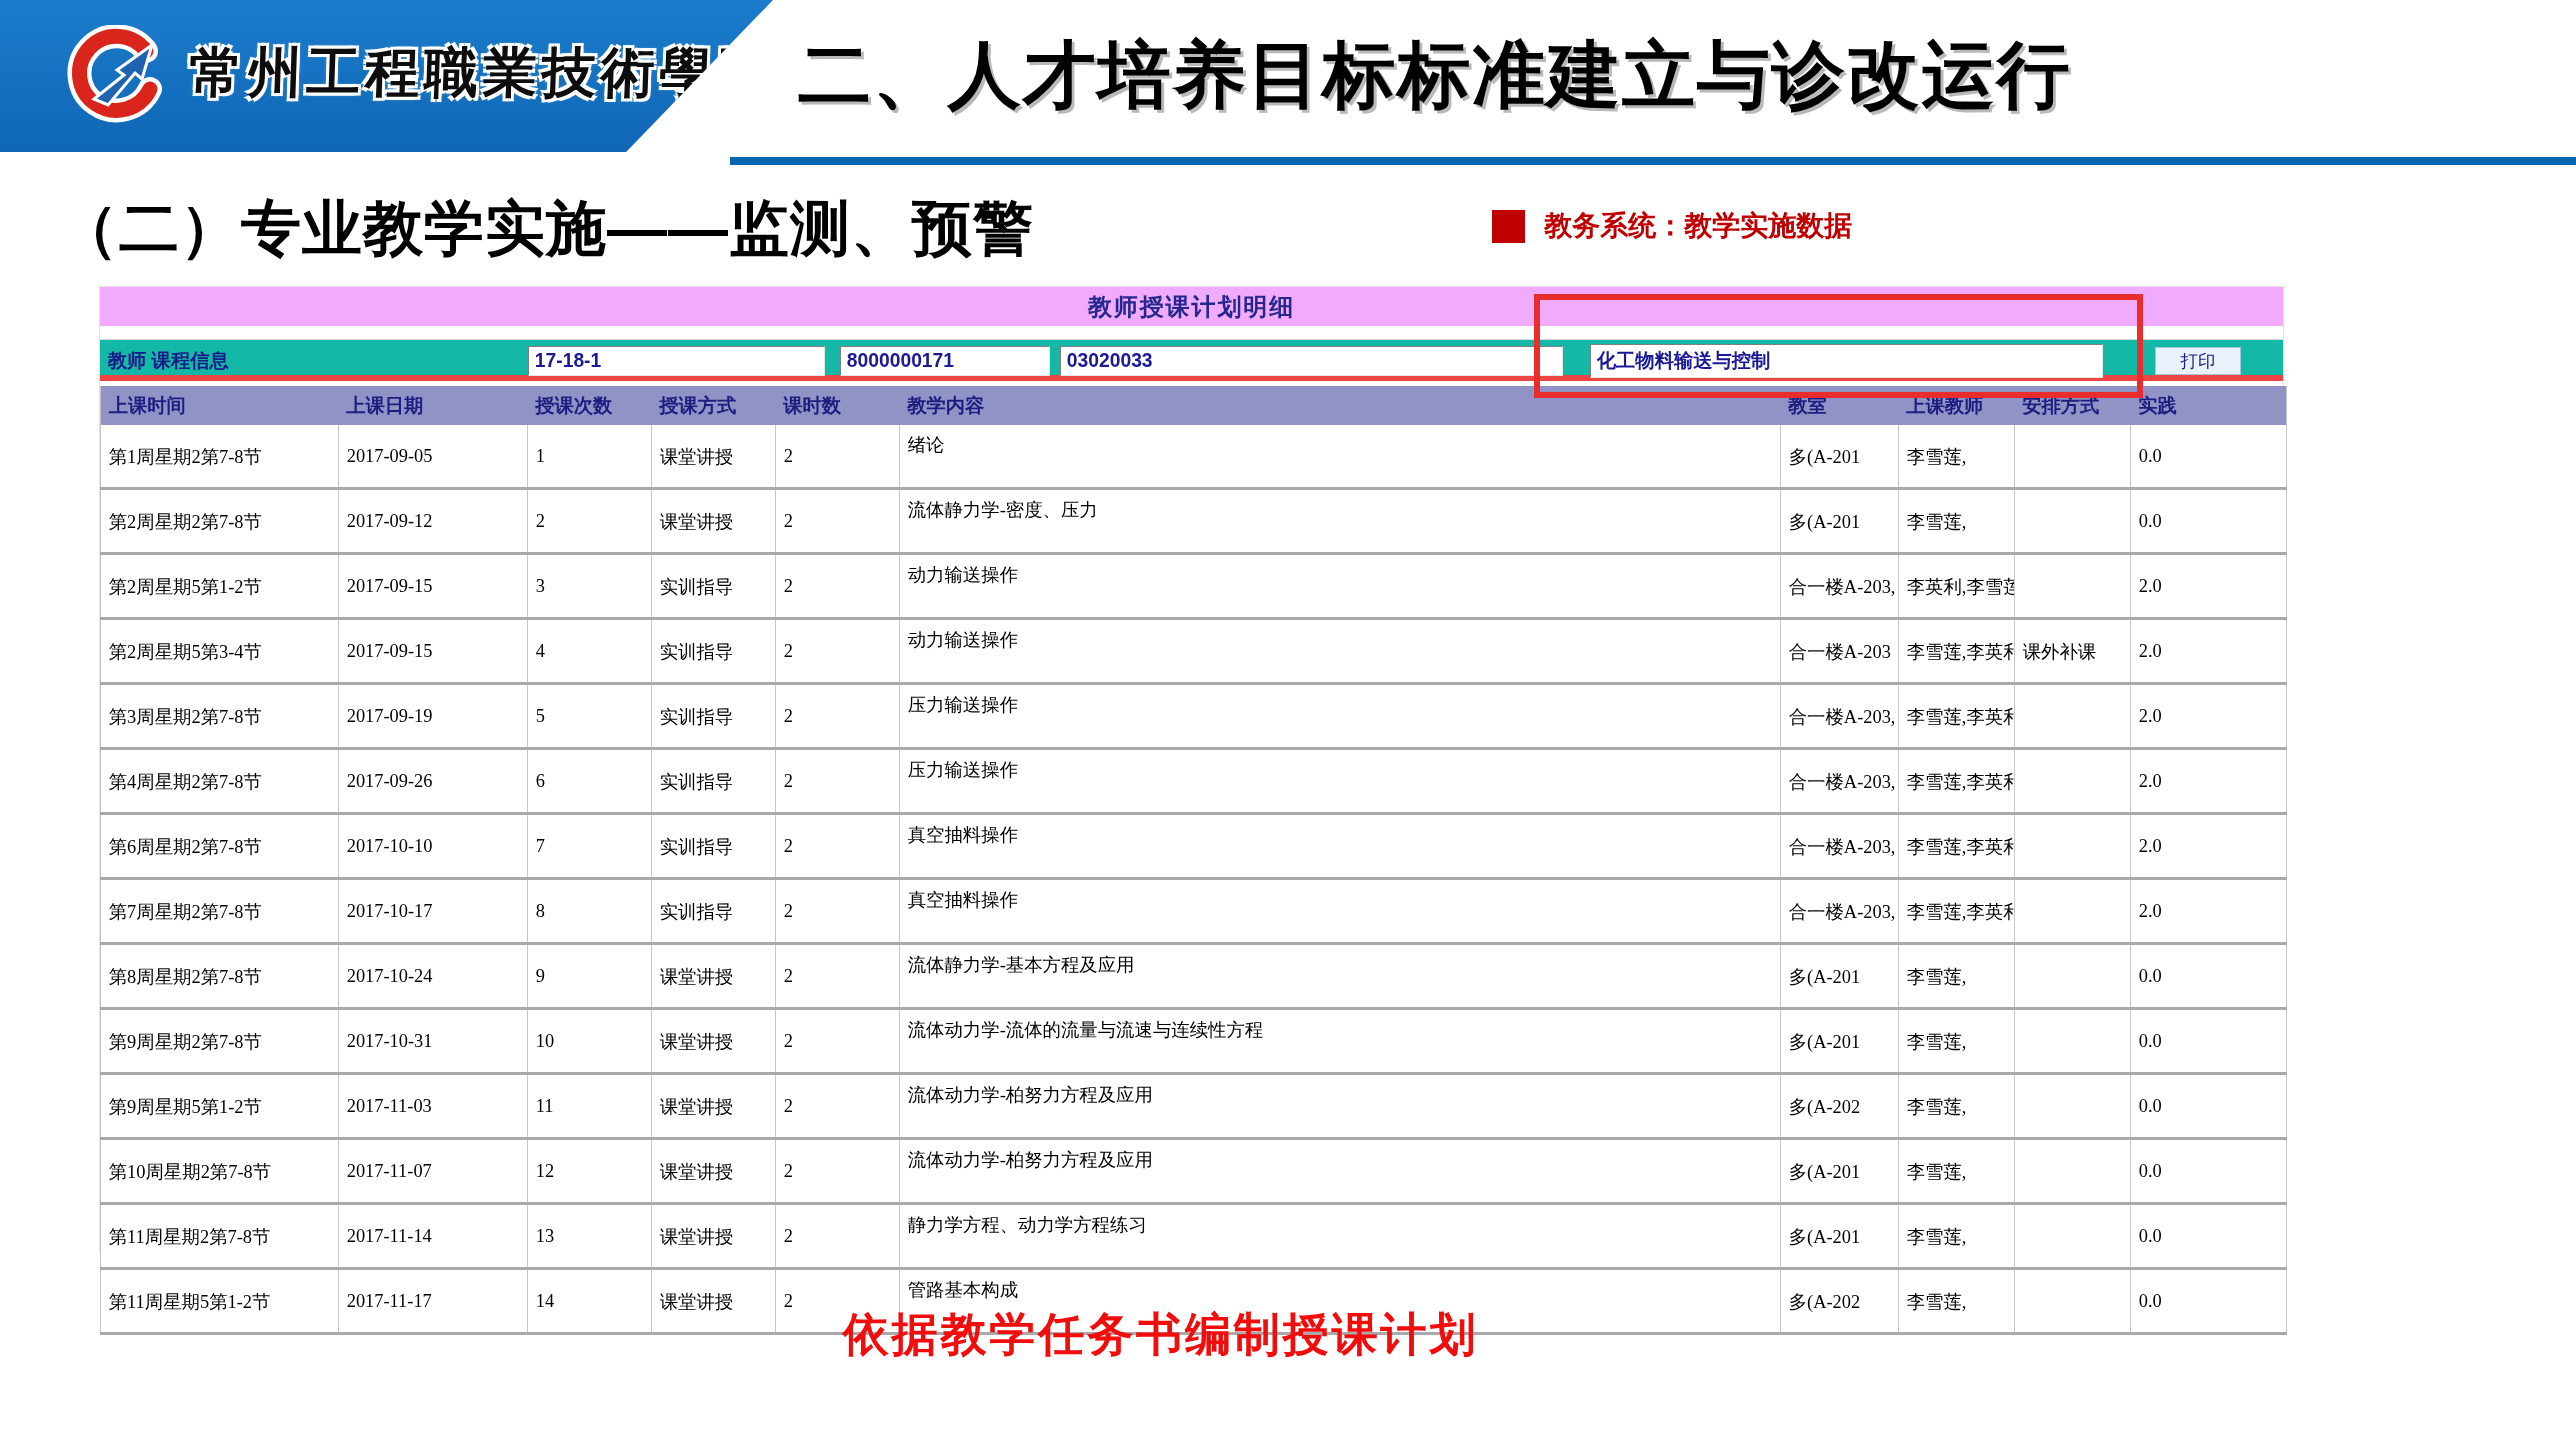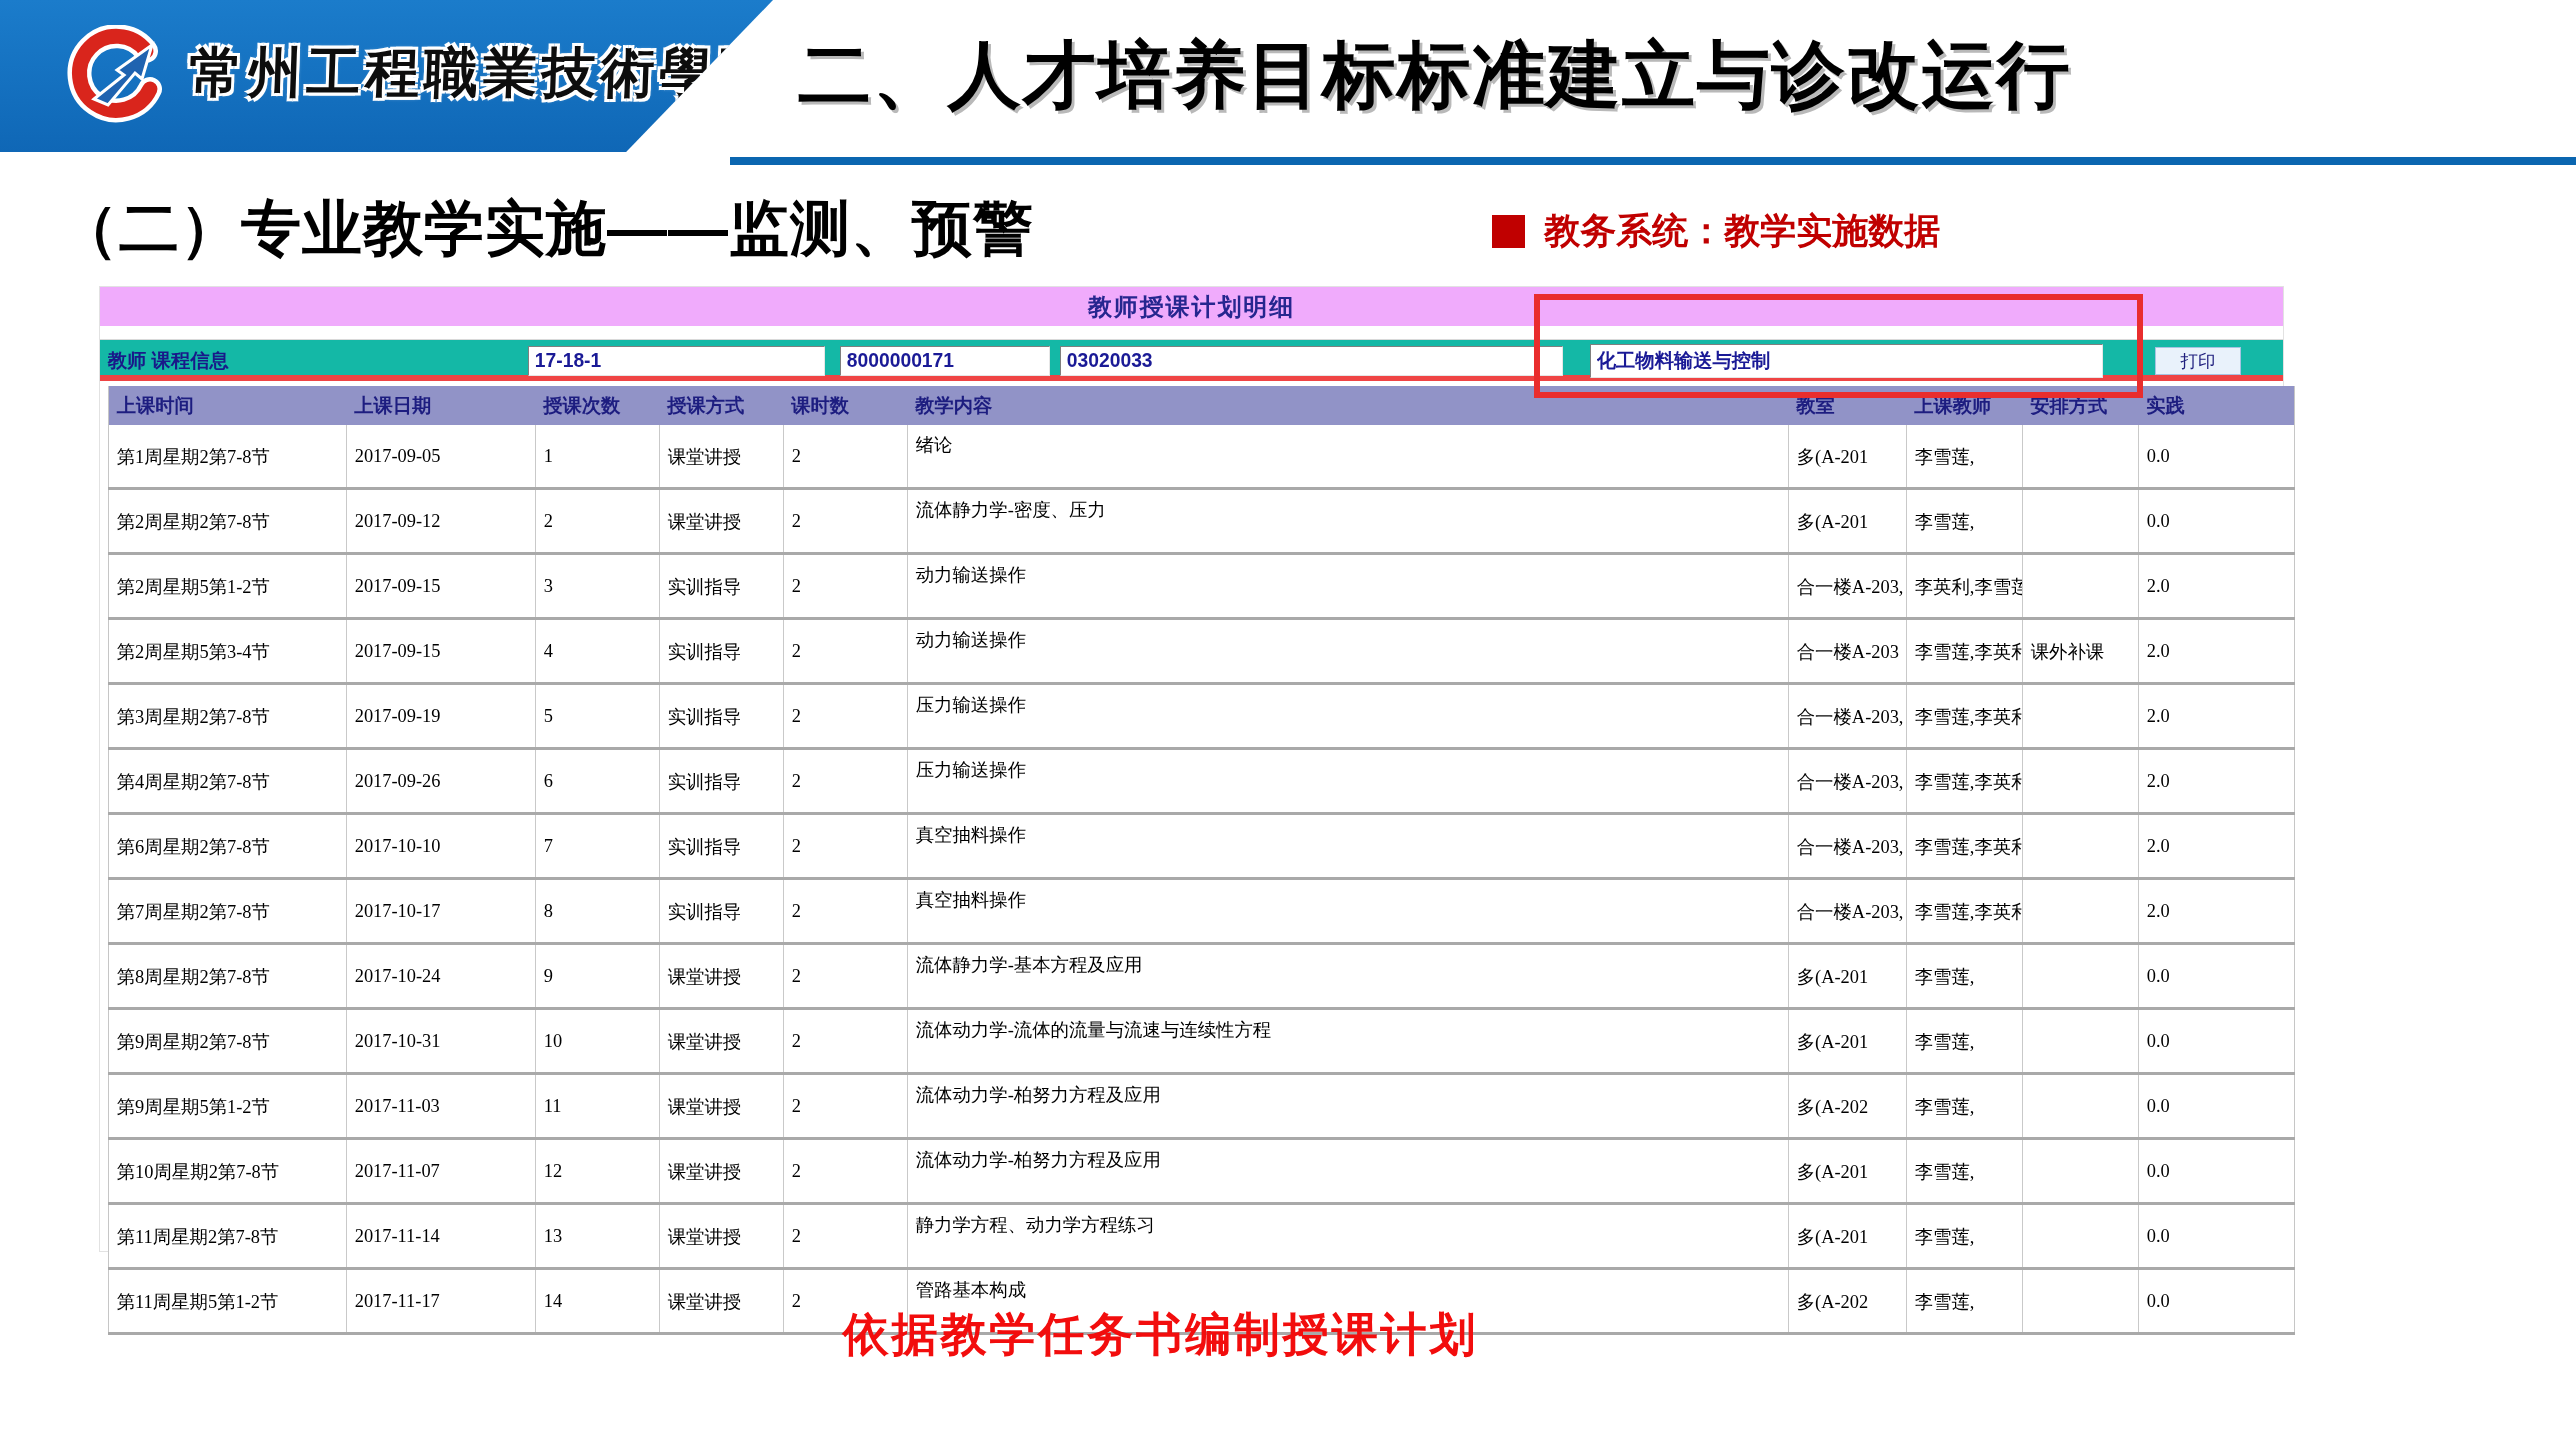--- a/index.html
+++ b/index.html
@@ -16,21 +16,21 @@
           text-shadow:-2.9px -2.9px 0 #fff,2.9px -2.9px 0 #fff,-2.9px 2.9px 0 #fff,2.9px 2.9px 0 #fff,0 0 5.8px #fff;
           transform:skewX(-2deg);}
   .blue-line{position:absolute;left:730px;top:157px;width:1846px;height:7.7px;background:#0b66b0;}
 
   
   .main-title{position:absolute;left:798px;top:27px;margin:0;font-size:73px;font-weight:900;
           color:#000;letter-spacing:1.9px;white-space:nowrap;text-shadow:2.9px 2.9px 0 #b9b9b9;}
   .subtitle{position:absolute;left:58px;top:189px;margin:0;font-size:60px;font-weight:900;
           color:#000000;white-space:nowrap;letter-spacing:1px;}
   .bullet-line{position:absolute;left:1492px;top:207px;display:flex;align-items:center;
-          font-size:36px;font-weight:900;color:#c00000;white-space:nowrap;justify-content:flex-end;}
+          font-size:28px;font-weight:900;color:#c00000;white-space:nowrap;justify-content:flex-end;}
   .bullet-square{display:inline-block;width:33px;height:33px;background:#c00000;margin-right:19.3px;}
 
   
   .screenshot{position:absolute;left:99px;top:286px;width:2185px;height:966px;background:#ffffff;
           border:1px solid #e2e2e2;box-sizing:border-box;}
   .report-title{position:absolute;left:0;top:0;width:100%;height:39px;background:#f0abfc;
           text-align:center;line-height:39px;font-size:24px;font-weight:bold;color:#26268f;letter-spacing:1.9px;}
   .filter-row{position:absolute;left:0;top:52px;width:100%;height:42px;background:#14b8a6;
           border-top:1px solid #d9d9d9;border-bottom:6px solid #ef4444;box-sizing:border-box;}
   .filter-label{position:absolute;left:7.7px;top:0;line-height:41px;font-size:19.3px;font-weight:bold;color:#191989;}
@@ -40,21 +40,21 @@
           font-size:19.3px;font-weight:bold;color:#1a1a96;padding:0 5.8px;}
   .inp-term{left:428px;width:297px;}
   .inp-teacher{left:740px;width:210px;}
   .inp-courseid{left:960px;width:503px;}
   .inp-coursename{left:1490px;top:3.9px;width:513px;height:34px;}
   .print-btn{position:absolute;left:2055px;top:6.8px;width:86px;height:28px;background:#e9f2fb;
           border:1px solid #a6c3e1;font-size:17.4px;color:#20207e;
           font-family:"Liberation Sans","DejaVu Sans",sans-serif;}
 
   
-  .report-table{position:absolute;left:8px;top:99px;width:2185px;border-collapse:collapse;
+  .report-table{position:absolute;left:0;top:99px;width:2185px;border-collapse:collapse;
           table-layout:fixed;border-left:1px solid #c6c6c6;border-right:1px solid #c6c6c6;}
   .report-table thead tr{background:#9193c7;height:39px;}
   .report-table th{font-size:19.3px;font-weight:bold;color:#1d1d80;text-align:left;
           padding:0 0 0 7.7px;white-space:nowrap;overflow:hidden;}
   .report-table td{height:55px;border-bottom:3.9px solid #a9a9a9;border-left:1px solid #c9c9c9;
           font-family:"Liberation Serif","DejaVu Serif",serif;font-size:18.4px;color:#000;
           padding:0 3.9px 0 7.7px;vertical-align:middle;white-space:nowrap;overflow:hidden;background:#fff;}
   .report-table td:first-child{border-left:none;}
   .report-table td.content-cell{vertical-align:top;padding-top:7px;font-family:Liberation Serif, serif;}
 

